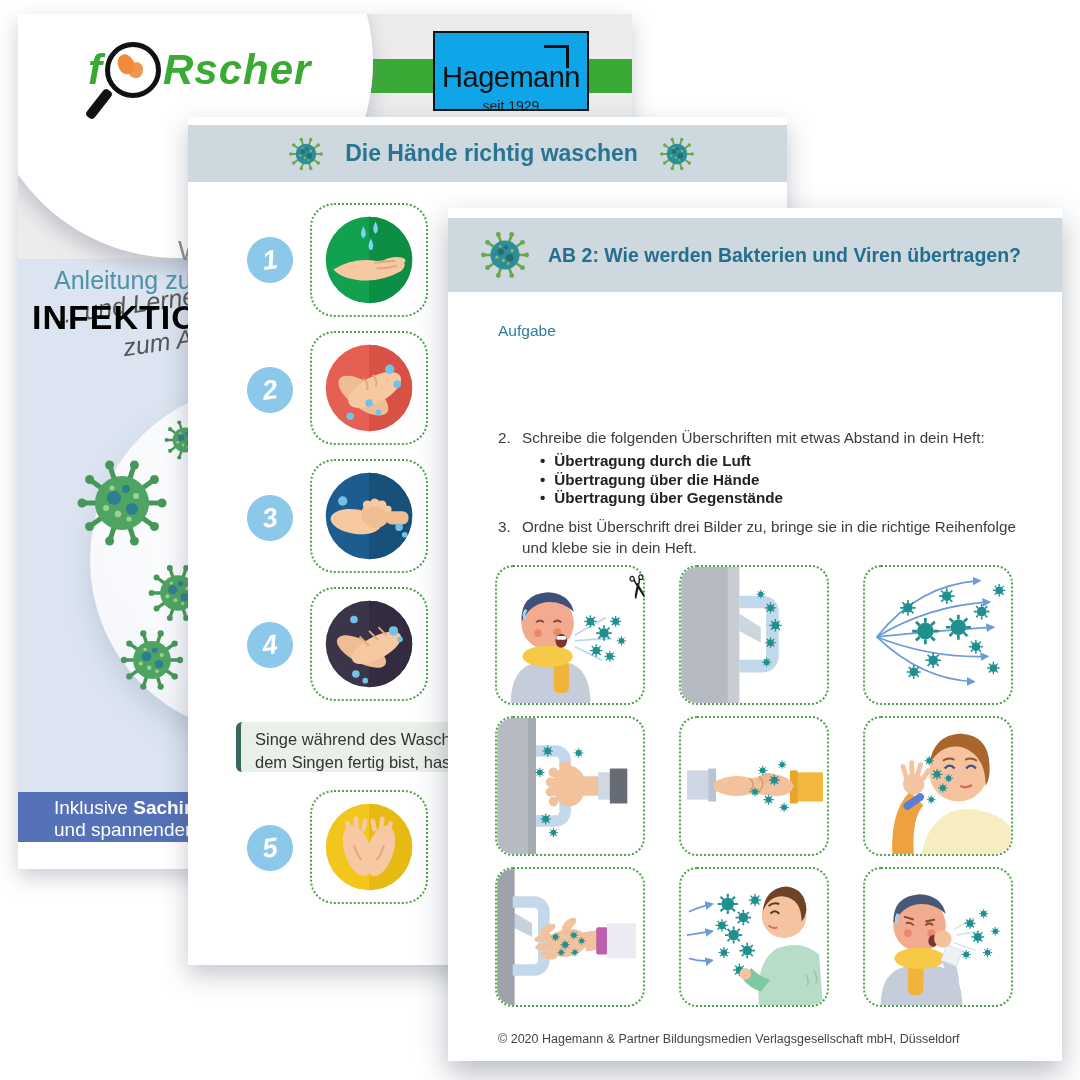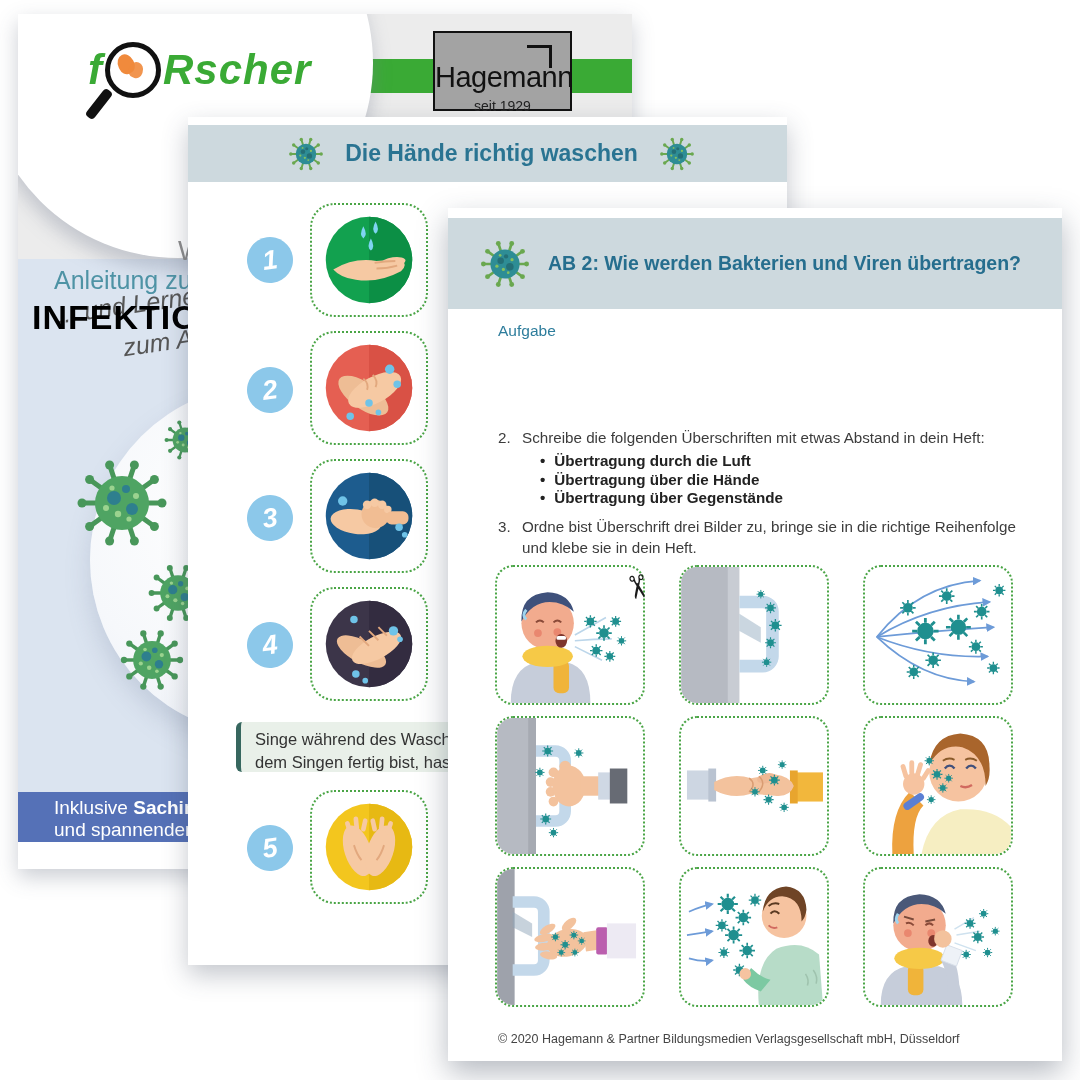--- a/index.html
+++ b/index.html
@@ -5,21 +5,21 @@
   html,body{margin:0;padding:0;background:#fff;}
   .canvas{position:relative;width:1080px;height:1080px;background:#ffffff;overflow:hidden;
           font-family:"Liberation Sans",sans-serif;}
   .page{position:absolute;background:#fff;overflow:hidden;}
   .defs{position:absolute;width:0;height:0;}
 
   
   .cover{left:18px;top:14px;width:614px;height:855px;z-index:1;box-shadow:0 8px 20px rgba(70,80,100,.28);}
   .cover-top{position:absolute;left:0;top:0;right:0;height:245px;background:#ececec;}
   .green-stripe{position:absolute;left:0;top:45px;right:0;height:34px;background:#3aaa35;}
-  .hagemann-box{position:absolute;left:415px;top:17px;width:139px;height:80px;background:#a3a3a3;border:2px solid #111;box-sizing:border-box;text-align:center;}
+  .hagemann-box{position:absolute;left:415px;top:17px;width:156px;height:80px;background:#0ea5e9;border:2px solid #111;box-sizing:border-box;text-align:center;}
   .corner-mark{position:absolute;right:18px;top:12px;width:22px;height:20px;border-top:3px solid #111;border-right:3px solid #111;}
   .hagemann-name{margin-top:30px;font-size:29px;color:#111;letter-spacing:-.5px;line-height:1;}
   .hagemann-since{font-size:14px;color:#222;margin-top:6px;}
   .cover-blue{position:absolute;left:0;top:245px;right:0;height:533px;background:#dbe4f0;}
   .sphere{position:absolute;left:72px;top:371px;width:350px;height:350px;border-radius:50%;
           background:radial-gradient(circle at 42% 38%, #ffffff 0%, #f6f8fb 55%, #e6ebf4 100%);
           box-shadow:0 14px 24px rgba(120,130,160,.25);}
   .cover-circle{position:absolute;left:-35px;top:-146px;width:390px;height:390px;border-radius:50%;background:#fff;
                 box-shadow:0 12px 18px rgba(120,130,150,.35);}
   .forscher-row{position:absolute;left:70px;top:28px;display:flex;align-items:center;color:#3aaa35;
@@ -52,21 +52,21 @@
             transform:rotate(-8deg);}
   .step-box{position:absolute;left:122px;width:118px;height:114px;border:2.5px dotted #4aa546;border-radius:24px;
             box-sizing:border-box;display:flex;align-items:center;justify-content:center;}
   .step-box svg{width:94px;height:94px;}
   .note-box{position:absolute;left:48px;top:605px;width:380px;height:50px;background:#e9f0e9;border-left:5px solid #37675f;
             border-radius:6px;color:#333;font-size:16.5px;line-height:1.4;padding:6px 0 0 14px;box-sizing:border-box;}
   .note-line{white-space:nowrap;}
 
   
   .front{left:448px;top:208px;width:614px;height:853px;z-index:3;box-shadow:0 12px 28px rgba(50,60,80,.35);}
-  .front-banner{position:absolute;left:0;top:10px;right:0;height:91px;padding-left:30px;box-sizing:border-box;}
+  .front-banner{position:absolute;left:0;top:10px;right:0;height:74px;padding-left:30px;box-sizing:border-box;}
   .front-banner-virus{width:54px;height:54px;flex:0 0 auto;}
   .front-head{margin-left:16px;}
   .front-title{font-size:19.5px;font-weight:bold;color:#266e8e;margin:0;}
   .front-sub{font-size:15px;color:#2f7d9b;margin:6px 0 0 0;}
   .task-label{position:absolute;left:50px;top:114px;font-size:15.5px;color:#2e7d9c;}
   .question{position:absolute;left:50px;top:141px;width:545px;font-size:15.2px;color:#3c3c3c;line-height:1.45;text-align:justify;}
   .olist-item{position:absolute;left:50px;width:545px;font-size:15.2px;color:#3c3c3c;line-height:1.4;}
   .oi1{top:191px;} .oi2{top:219px;} .oi3{top:308px;}
   .olist-item .num{display:inline-block;width:24px;}
   .oi3{display:flex;} .oi3 .num{flex:0 0 24px;} .oi3 .txt{flex:1;}

